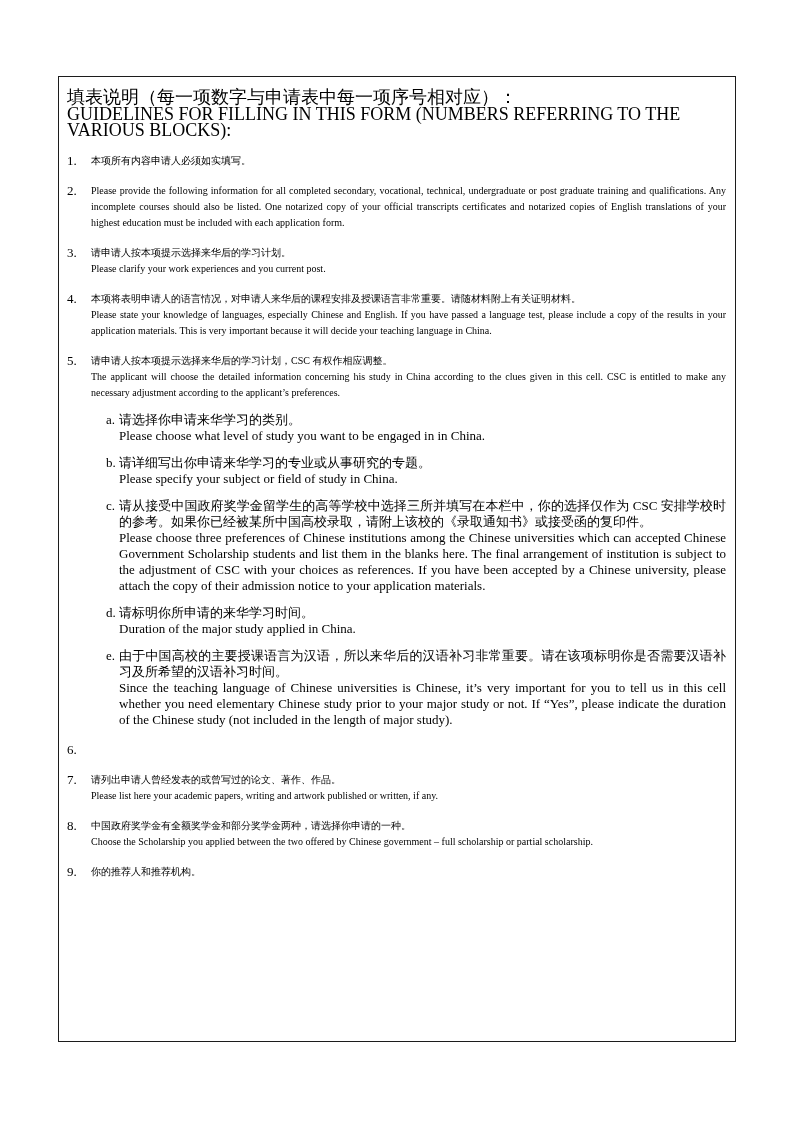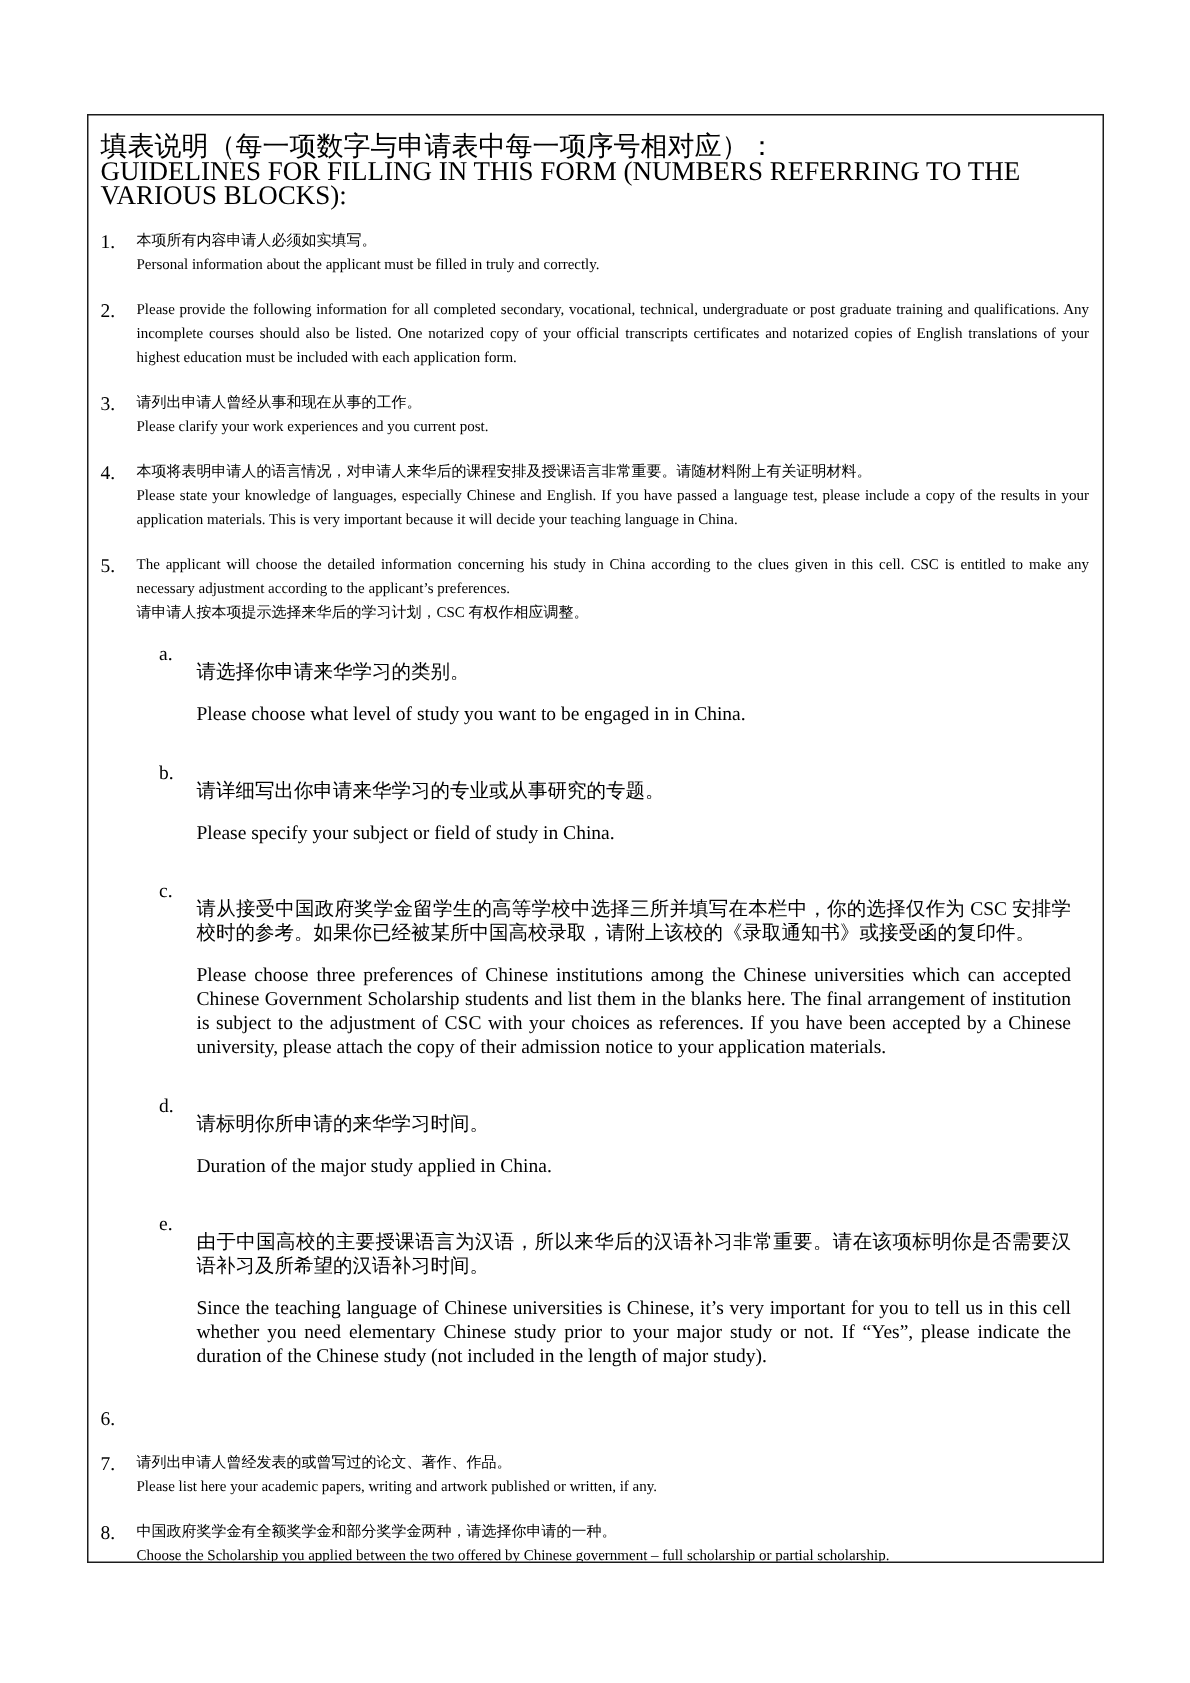--- a/index.html
+++ b/index.html
@@ -74,21 +74,21 @@
     flex: none;
     width: 13px;
     font-size: 13px;
     line-height: 16px;
   }
   .subbody {
     flex: 1;
     min-width: 0;
   }
   .subbody p {
-    margin: 12px;
+    margin: 0;
     font-size: 13px;
     line-height: 16px;
     text-align: justify;
   }
 </style>
 </head>
 <body>
 
 <div class="sheet">
   <div class="frame">
@@ -97,52 +97,51 @@
       <p>填表说明（每一项数字与申请表中每一项序号相对应）：</p>
       <p>GUIDELINES FOR FILLING IN THIS FORM (NUMBERS REFERRING TO THE VARIOUS BLOCKS):</p>
     </div>
 
     <div class="items">
 
       <div class="item">
         <div class="num">1.</div>
         <div class="body">
           <p>本项所有内容申请人必须如实填写。</p>
-          <p>Personal information about the applicant must be filled in truly and correctly.</p>
         </div>
       </div>
 
       <div class="item">
         <div class="num">2.</div>
         <div class="body">
           <p>Please provide the following information for all completed secondary, vocational, technical, undergraduate or post graduate training and qualifications. Any incomplete courses should also be listed. One notarized copy of your official transcripts certificates and notarized copies of English translations of your highest education must be included with each application form.</p>
         </div>
       </div>
 
       <div class="item">
         <div class="num">3.</div>
         <div class="body">
-          <p>请列出申请人曾经从事和现在从事的工作。</p>
+          <p>请申请人按本项提示选择来华后的学习计划。</p>
           <p>Please clarify your work experiences and you current post.</p>
         </div>
       </div>
 
       <div class="item">
         <div class="num">4.</div>
         <div class="body">
           <p>本项将表明申请人的语言情况，对申请人来华后的课程安排及授课语言非常重要。请随材料附上有关证明材料。</p>
           <p>Please state your knowledge of languages, especially Chinese and English. If you have passed a language test, please include a copy of the results in your application materials. This is very important because it will decide your teaching language in China.</p>
         </div>
       </div>
 
       <div class="item">
         <div class="num">5.</div>
         <div class="body">
+          <p>请申请人按本项提示选择来华后的学习计划，CSC 有权作相应调整。</p>
           <p>The applicant will choose the detailed information concerning his study in China according to the clues given in this cell. CSC is entitled to make any necessary adjustment according to the applicant’s preferences.</p>
-          <p>请申请人按本项提示选择来华后的学习计划，CSC 有权作相应调整。</p>
 
           <div class="sublist">
 
             <div class="subitem">
               <div class="subnum">a.</div>
               <div class="subbody">
                 <p>请选择你申请来华学习的类别。</p>
                 <p>Please choose what level of study you want to be engaged in in China.</p>
               </div>
             </div>

